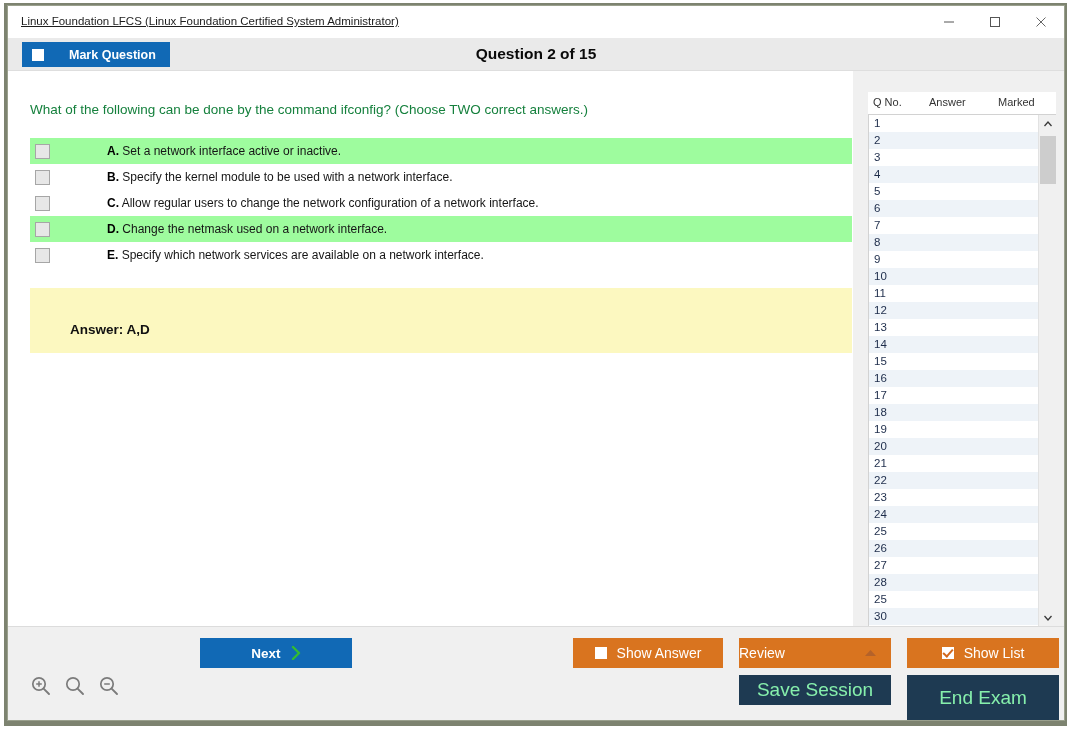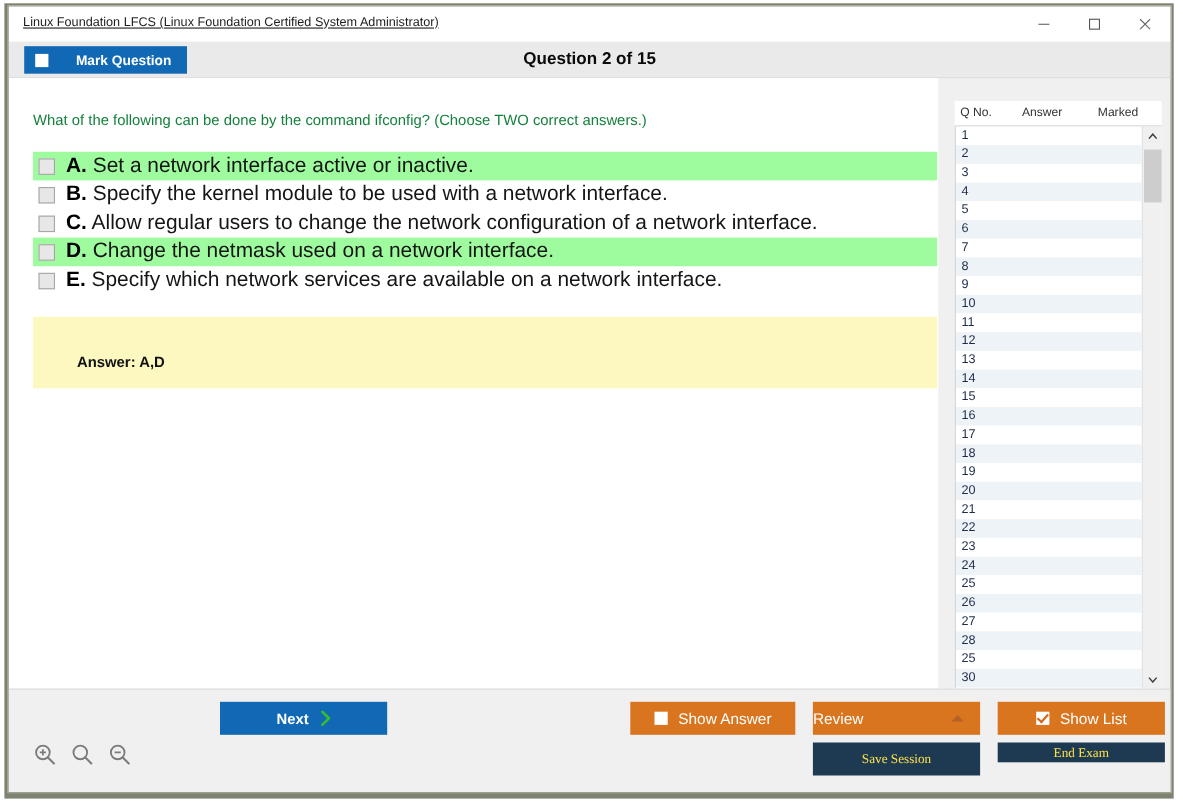--- a/index.html
+++ b/index.html
@@ -157,23 +157,24 @@
   .opt-cb {
     width: 15px; height: 15px;
     background: #e7e7e7;
     border: 1px solid #a6a6a6;
     flex: 0 0 auto;
     margin: 0 10px 0 5px;
     box-sizing: border-box;
     cursor: pointer;
   }
   .opt-text {
-    font-size: 19px;
+    font-size: 12px;
     color: #151515;
     white-space: nowrap;
+    margin-left: 47px;
   }
   .opt-text b { font-weight: bold; color: #000; }
 
   #answer-box {
     position: absolute;
     left: 22px; top: 217px;
     width: 822px;
     height: 65px;
     background: #fcf8c0;
     box-sizing: border-box;
@@ -292,32 +293,32 @@
     box-sizing: border-box;
     border: none;
     cursor: pointer;
     font-family: "Liberation Sans", sans-serif;
     display: flex;
     align-items: center;
     justify-content: center;
   }
   .btn-blue { background: #1169b5; color: #ffffff; font-size: 13.5px; font-weight: bold; }
   .btn-orange { background: #d9741f; color: #ffffff; font-size: 14px; }
-  .btn-navy { background: #1e3a52; color: #fde047; font-size: 12px; font-family: Liberation Serif, serif; }
+  .btn-navy { background: #1e3a52; color: #86efac; font-size: 19px; }
 
   #btn-previous { left: 22px; top: 11px; width: 152px; height: 30px; gap: 9px; }
   #btn-next { left: 192px; top: 11px; width: 152px; height: 30px; gap: 9px; }
   .chev { flex: 0 0 auto; }
 
   #btn-show-answer { left: 565px; top: 11px; width: 150px; height: 30px; gap: 10px; }
   #btn-review { left: 731px; top: 11px; width: 152px; height: 30px; justify-content: flex-start; }
   #btn-review .rv-caret { position: absolute; right: 14px; top: 50%; transform: translateY(-50%); }
   #btn-show-list { left: 899px; top: 11px; width: 152px; height: 30px; gap: 10px; }
   #btn-save-session { left: 731px; top: 48px; width: 152px; height: 30px; }
-  #btn-end-exam { left: 899px; top: 48px; width: 152px; height: 18px; }
+  #btn-end-exam { left: 899px; top: 48px; width: 152px; height: 46px; }
 
   #zoom-tools {
     position: absolute;
     left: 22px; top: 48px;
     display: flex;
     gap: 12px;
     align-items: center;
   }
   .zoom-icon { cursor: pointer; width: 22px; height: 22px; display: block; }
 </style>

